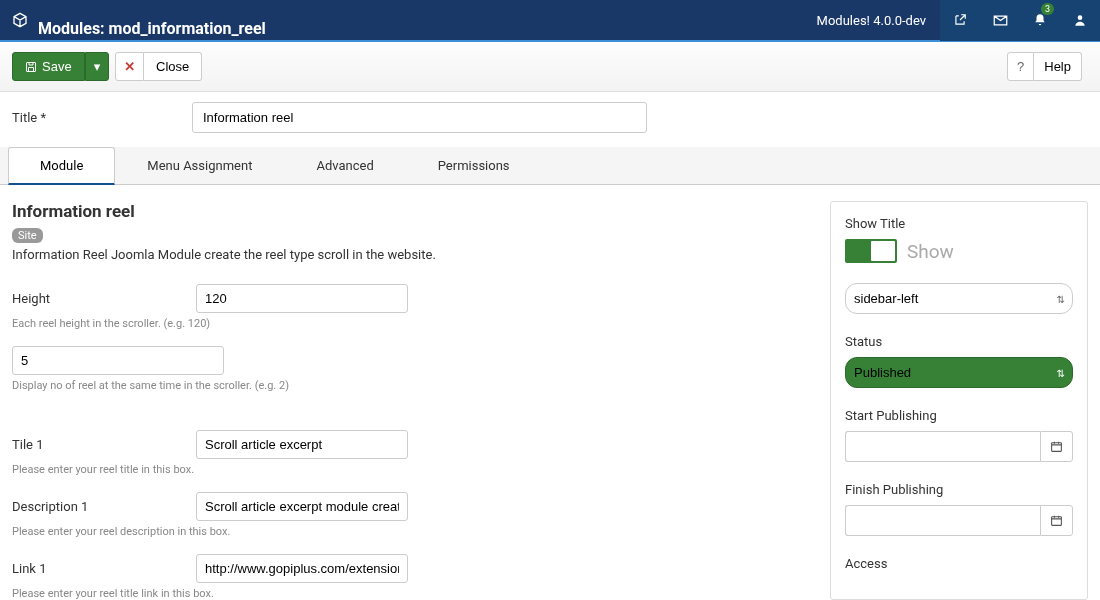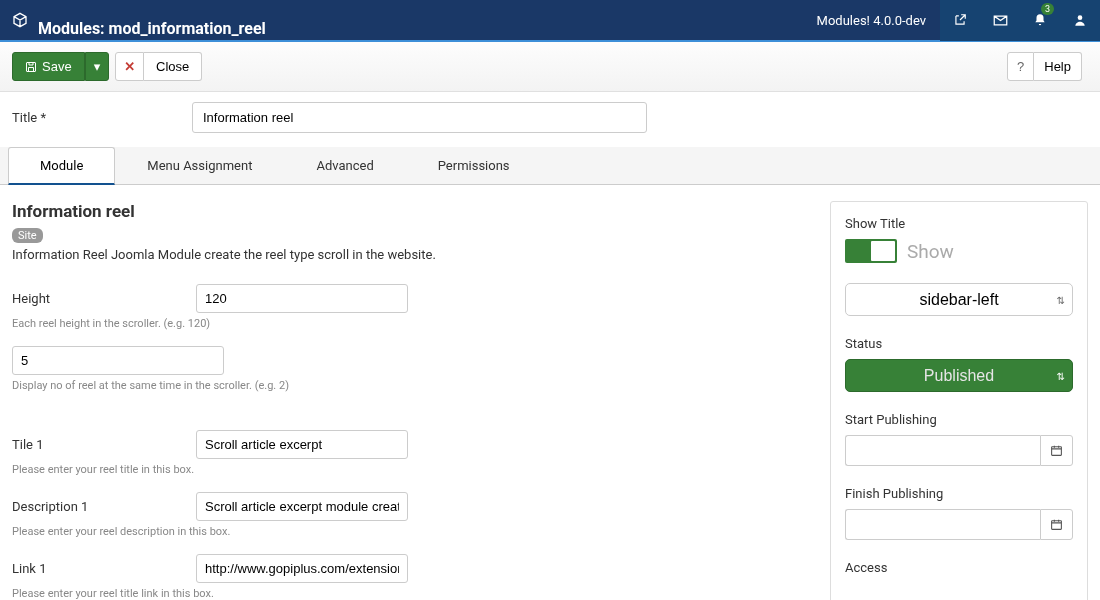--- a/index.html
+++ b/index.html
@@ -39,24 +39,24 @@
 .field-label { width: 184px; font-size: 13px; }
 .field-input { width: 212px; padding: 6px 8px; border: 1px solid #ccc; border-radius: 3px; font-size: 13px; }
 .field-hint { font-size: 11px; color: #888; margin-bottom: 16px; }
 .field-gap { height: 22px; }
 .side-label { font-size: 13px; margin-bottom: 8px; display: block; }
 .side-group { margin-bottom: 20px; }
 .toggle { display: flex; align-items: center; gap: 10px; }
 .toggle-sw { width: 52px; height: 24px; background: #378137; border-radius: 2px; position: relative; cursor: pointer; }
 .toggle-knob { width: 24px; height: 20px; background: #fff; position: absolute; top: 2px; right: 2px; border-radius: 1px; }
 .toggle-text { color: #aaa; font-size: 19px; }
-.side-select { width: 100%; padding: 7px 8px; border: 1px solid #ccc; border-radius: 5px; font-size: 16px; appearance: none; background: #fff; text-align: center; }
+.side-select { width: 100%; padding: 7px 8px; border: 1px solid #ccc; border-radius: 12px; font-size: 13px; appearance: none; background: #fff; }
 .select-wrap { position: relative; }
 .select-caret { position: absolute; right: 8px; top: 50%; transform: translateY(-50%); pointer-events: none; font-size: 10px; color: #666; }
-.side-select.published { background: #378137; color: #e5e5e5; border-color: #2c6a2c; }
+.side-select.published { background: #378137; color: #000000; border-color: #2c6a2c; }
 .side-select.published + .select-caret { color: #fff; }
 .input-group { display: flex; }
 .input-group .side-input { flex: 1; padding: 7px 8px; border: 1px solid #ccc; border-right: 0; border-radius: 3px 0 0 3px; font-size: 13px; }
 .input-group .addon { border: 1px solid #ccc; padding: 6px 9px; background: #fff; border-radius: 0 3px 3px 0; cursor: pointer; display: flex; align-items: center; }
 svg { display: block; }
 </style>
 </head>
 <body>
 
 <div class="topbar">

